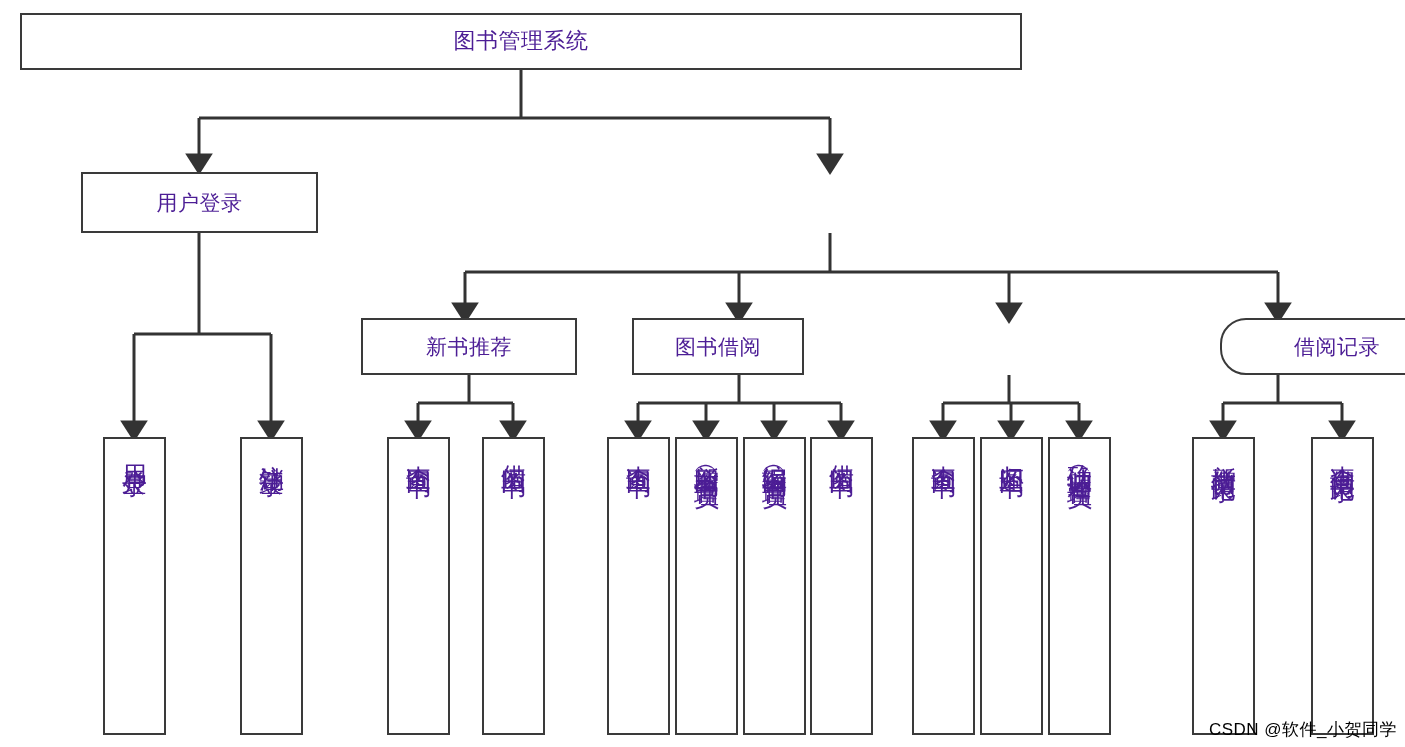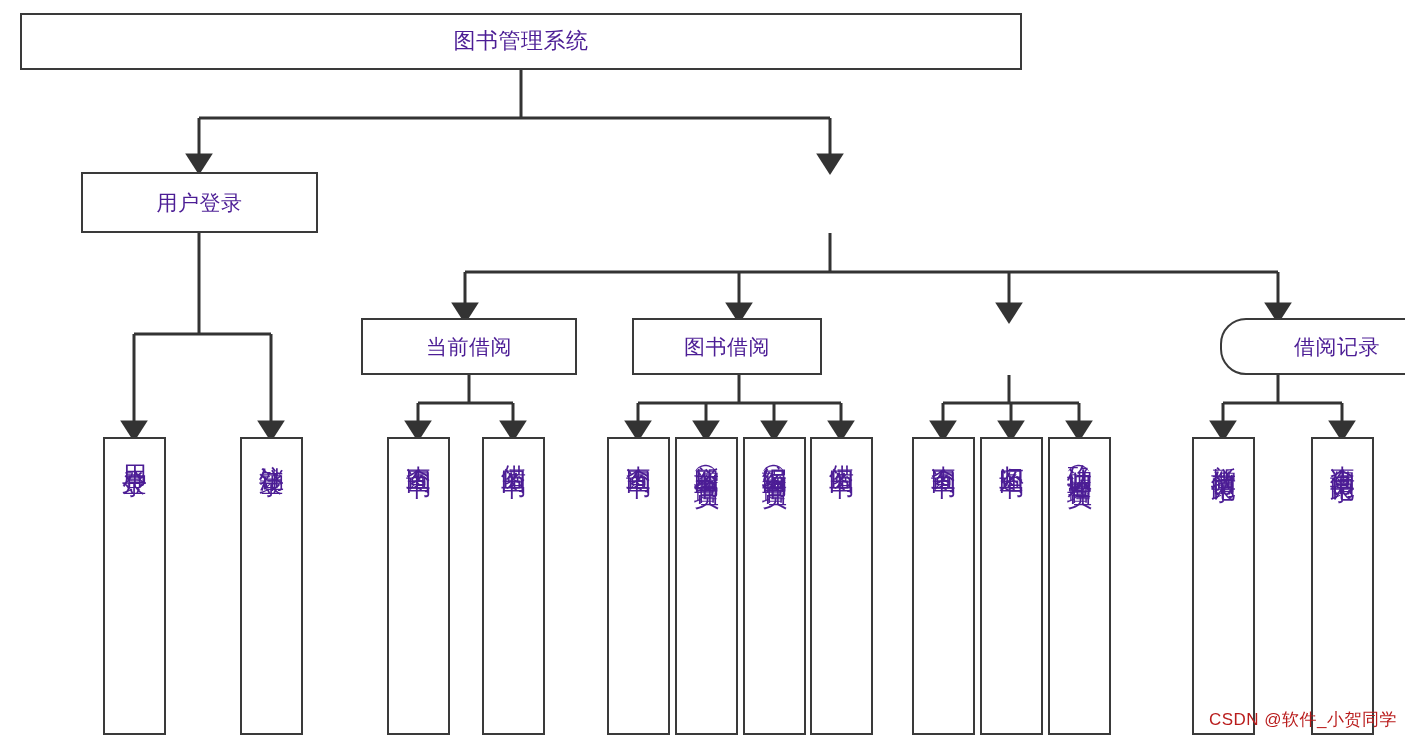--- a/index.html
+++ b/index.html
@@ -60,23 +60,23 @@
     writing-mode: vertical-rl;
     text-orientation: upright;
     font-size: 25px;
     line-height: 1;
     letter-spacing: 3px;
     white-space: nowrap;
   }
   #watermark {
     position: absolute;
     right: 8px;
-    bottom: 16px;
+    bottom: 6px;
     font-size: 17px;
-    color: #b91c1c;
+    color: #000000;
     z-index: 5;
     white-space: nowrap;
     letter-spacing: 0.5px;
   }
 </style>
 </head>
 <body>
 
 <div id="diagram-canvas">
 
@@ -135,24 +135,24 @@
   <div class="node horiz root" style="left:20px; top:13px; width:1002px; height:57px;">
     <span class="label">图书管理系统</span>
   </div>
 
   <div class="node horiz" style="left:81px; top:172px; width:237px; height:61px;">
     <span class="label">用户登录</span>
   </div>
 
 
   <div class="node horiz" style="left:361px; top:318px; width:216px; height:57px;">
-    <span class="label">当前借阅</span>
-  </div>
-
-  <div class="node horiz" style="left:632px; top:318px; width:190px; height:57px;">
+    <span class="label">新书推荐</span>
+  </div>
+
+  <div class="node horiz" style="left:632px; top:318px; width:172px; height:57px;">
     <span class="label">图书借阅</span>
   </div>
 
 
   <div class="node horiz" style="left:1220px; top:318px; width:234px; height:57px;border-radius:26px;">
     <span class="label">借阅记录</span>
   </div>
 
   <div class="node vert" style="left:103px; top:437px; width:63px; height:298px;">
     <span class="label">用户登录</span>

